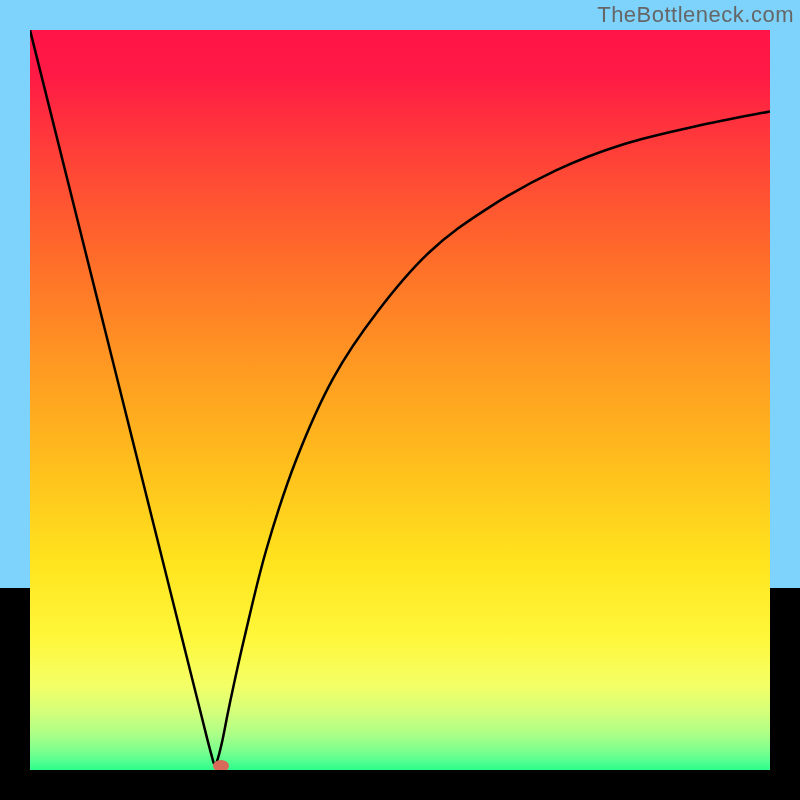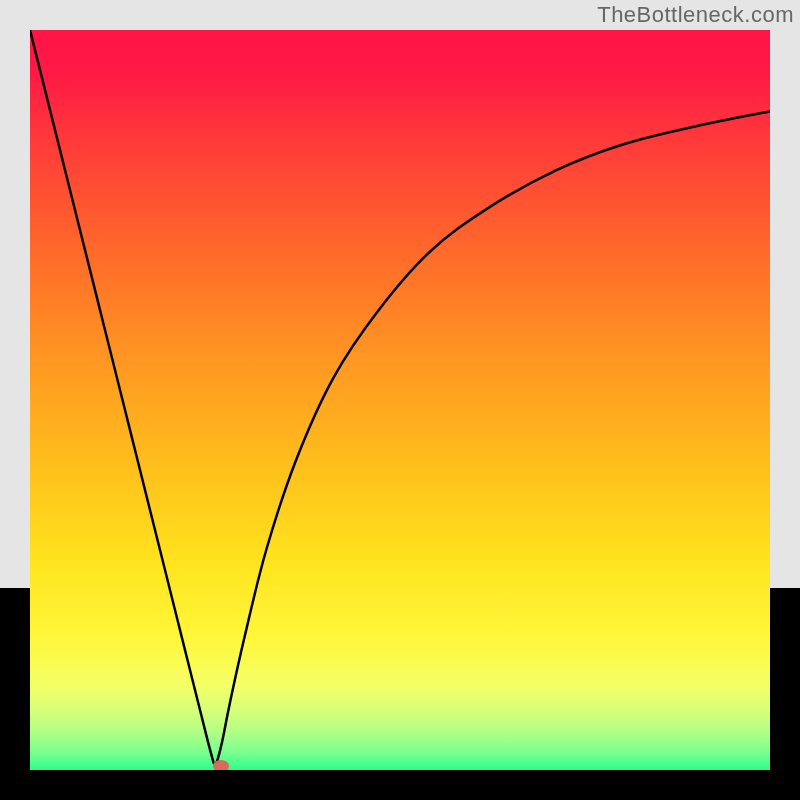--- a/index.html
+++ b/index.html
@@ -8,21 +8,21 @@
     width: 800px;
     height: 800px;
     background: #000;
     font-family: Arial, Helvetica, sans-serif;
     overflow: hidden;
   }
   .frame {
     position: relative;
     width: 800px;
     height: 588px;
-    background: #e5e5e5;
+    background: #7dd3fc;
   }
   .watermark {
     position: absolute;
     top: 2px;
     right: 6px;
     color: #666;
     font-size: 22px;
     font-weight: 500;
     letter-spacing: 0.5px;
     z-index: 10;

